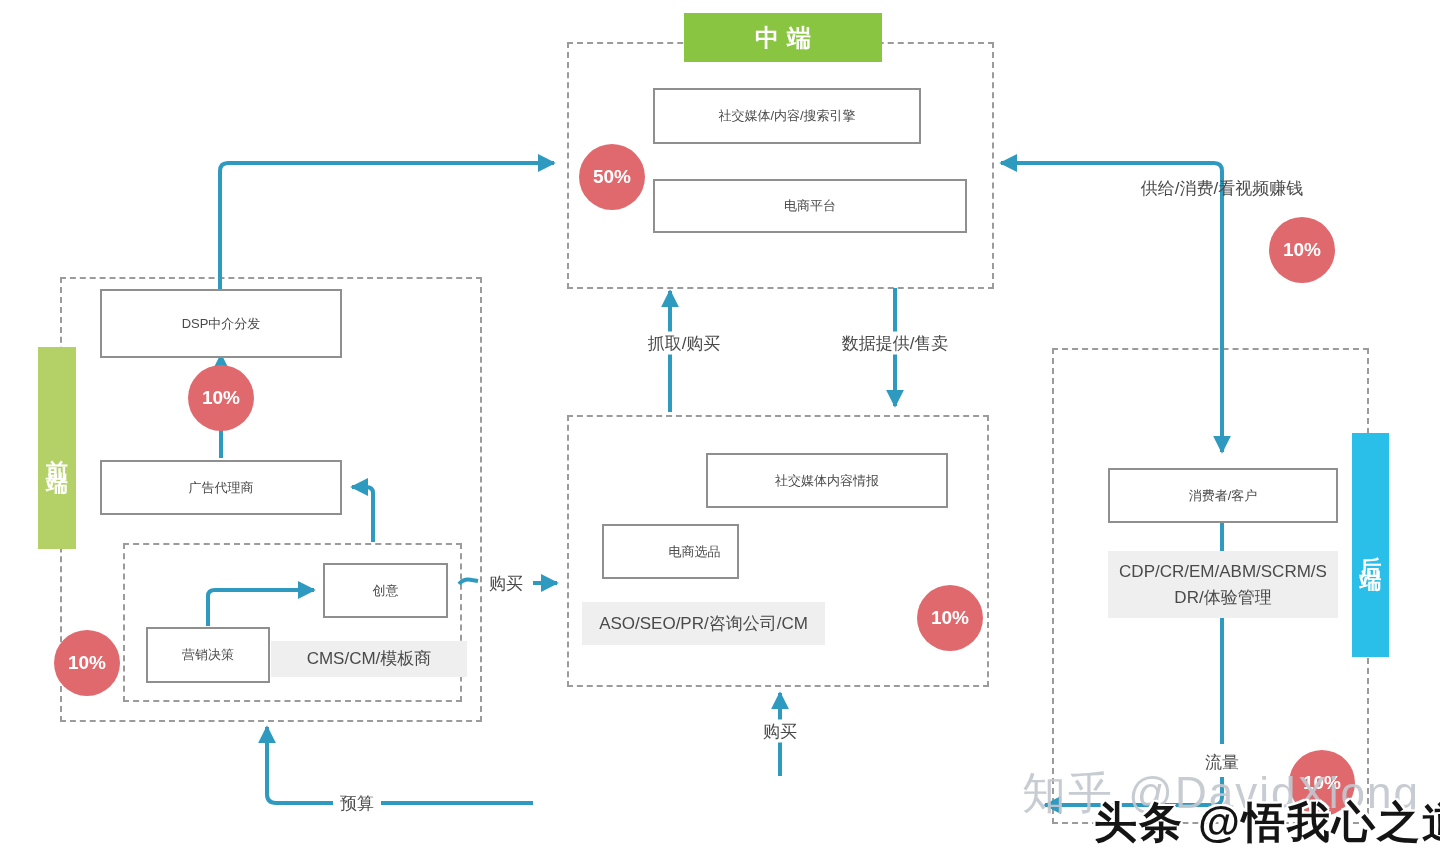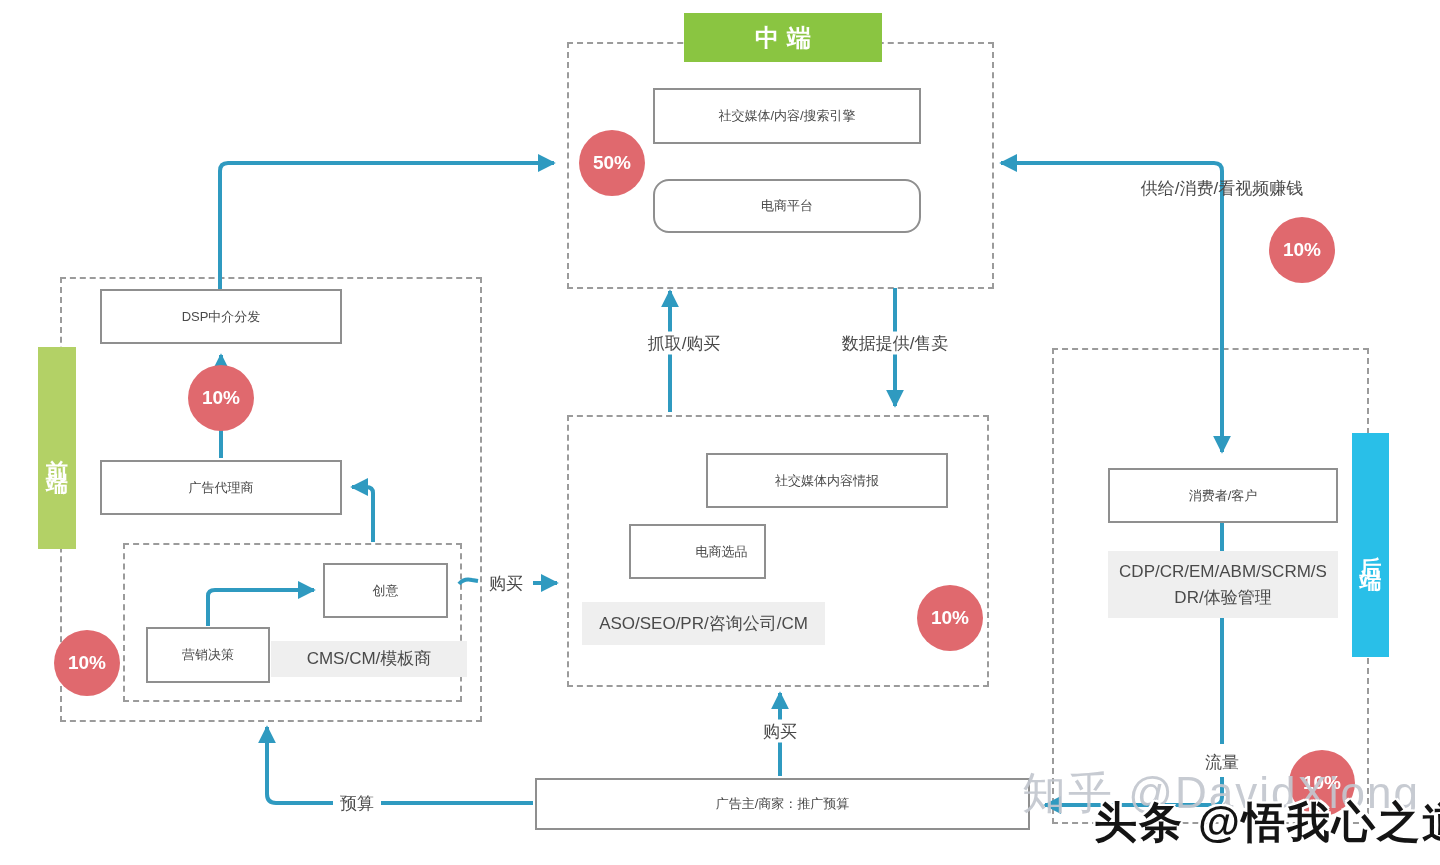--- a/index.html
+++ b/index.html
@@ -73,38 +73,37 @@
     <span>中端</span>
   </div>
   <div class="tag tag-v" style="left:38px;top:347px;width:38px;height:190px;background:#b3d166;">
     <span>前端</span>
   </div>
   <div class="tag tag-v" style="left:1352px;top:433px;width:37px;height:212px;background:#29bfe8;">
     <span>后端</span>
   </div>
 
   <div class="box" style="left:653px;top:88px;width:268px;height:56px;">社交媒体/内容/搜索引擎</div>
-  <div class="box" style="left:653px;top:179px;width:268px;height:54px;border-radius:16px;">电商平台</div>
+  <div class="box" style="left:653px;top:179px;width:314px;height:54px;">电商平台</div>
 
-  <div class="box" style="left:100px;top:289px;width:242px;height:55px;">DSP中介分发</div>
+  <div class="box" style="left:100px;top:289px;width:242px;height:69px;">DSP中介分发</div>
   <div class="box" style="left:100px;top:460px;width:242px;height:55px;">广告代理商</div>
   <div class="box" style="left:323px;top:563px;width:125px;height:55px;">创意</div>
   <div class="box" style="left:146px;top:627px;width:124px;height:56px;">营销决策</div>
   <div class="graybox" style="left:271px;top:641px;width:196px;height:36px;">CMS/CM/模板商</div>
 
   <div class="box" style="left:658px;top:453px;width:242px;height:55px;margin-left:48px;">社交媒体内容情报</div>
-  <div class="box" style="left:629px;top:524px;width:137px;height:55px;padding-left:48px;">电商选品</div>
+  <div class="box" style="left:602px;top:524px;width:137px;height:55px;padding-left:48px;">电商选品</div>
   <div class="graybox" style="left:582px;top:602px;width:243px;height:43px;">ASO/SEO/PR/咨询公司/CM</div>
 
   <div class="box" style="left:1108px;top:468px;width:230px;height:55px;">消费者/客户</div>
   <div class="graybox" style="left:1108px;top:551px;width:230px;height:67px;">CDP/CR/EM/ABM/SCRM/SDR/体验管理</div>
 
-  <div class="box" style="left:535px;top:778px;width:495px;height:52px;">广告主/商家：推广预算</div>
 
-  <div class="pct" style="left:579px;top:130px;">50%</div>
+  <div class="pct" style="left:579px;top:144px;">50%</div>
   <div class="pct" style="left:188px;top:365px;">10%</div>
   <div class="pct" style="left:54px;top:630px;">10%</div>
   <div class="pct" style="left:917px;top:585px;">10%</div>
   <div class="pct" style="left:1269px;top:217px;">10%</div>
   <div class="pct" style="left:1289px;top:750px;">10%</div>
 
   <div class="line-label" style="left:670px;top:343px;margin-left:14px;">抓取/购买</div>
   <div class="line-label" style="left:895px;top:343px;">数据提供/售卖</div>
   <div class="line-label" style="left:506px;top:583px;">购买</div>
   <div class="line-label" style="left:780px;top:731px;">购买</div>

